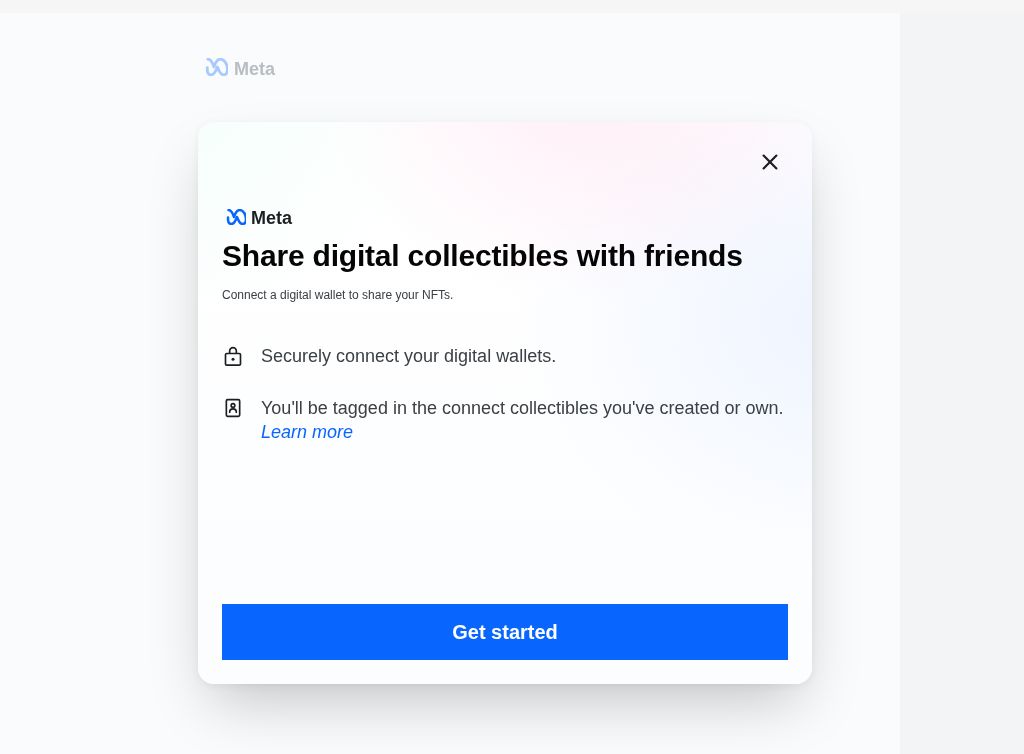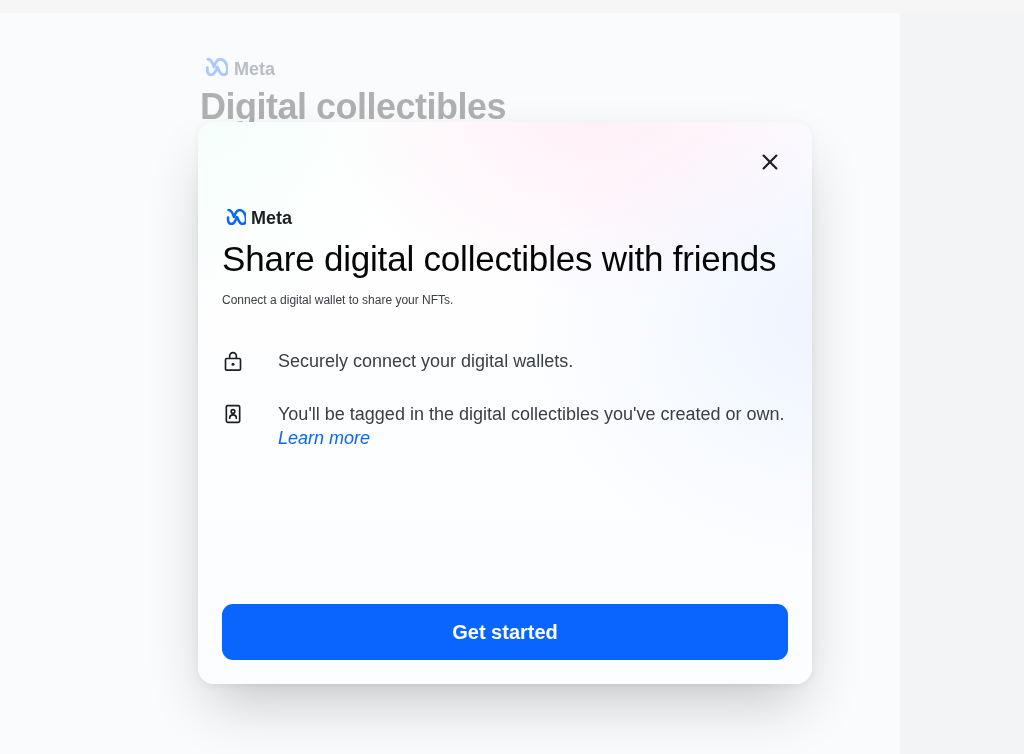--- a/index.html
+++ b/index.html
@@ -63,47 +63,47 @@
   .close-btn svg { width: 22px; height: 22px; }
 
   .modal-inner {
     position: absolute; left: 24px; top: 86px; right: 24px; bottom: 24px;
     display: flex; flex-direction: column;
   }
   .meta-row { display: flex; align-items: center; gap: 5px; margin-bottom: 10px; }
   .meta-logo-svg { width: 24px; height: 16px; }
   .meta-label { font-size: 18px; font-weight: 600; color: #1c1e21; }
   .modal-title {
-    font-size: 35px; font-weight: 400; color: #050505;
+    font-size: 30px; font-weight: 700; color: #050505;
     letter-spacing: -0.2px; line-height: 1.15;
   }
   .modal-sub {
     margin-top: 14px;
     font-size: 12px; font-weight: 400; color: #3b4045;
   }
   .feature-list { margin-top: 42px; }
   .feature-row {
     display: flex; align-items: flex-start;
-    margin-bottom: 28px; gap: 34px;
+    margin-bottom: 28px; gap: 17px;
   }
   .feature-icon {
     flex: 0 0 22px; height: 22px; margin-top: 1px;
     display: flex; align-items: center; justify-content: center;
   }
   .feature-icon svg { width: 20px; height: 22px; }
   .feature-text {
     flex: 1; font-size: 18px; color: #3b4045; line-height: 1.35;
   }
   .learn-more {
     color: #0866ff; cursor: pointer; text-decoration: none; font-style: italic;
   }
   .cta {
     position: absolute; left: 24px; right: 24px; bottom: 24px;
     height: 56px;
-    background: #0866ff; border: none; border-radius: 11px;
+    background: #0866ff; border: none; border-radius: 0;
     color: #fff; font-size: 20px; font-weight: 700;
     cursor: pointer;
     display: flex; align-items: center; justify-content: center;
   }
 </style>
 </head>
 <body>
 
 <div class="top-strip"></div>
 
@@ -111,21 +111,20 @@
 
   <div class="bg-content">
     <div class="bg-meta-row">
       <span>
         <svg class="bg-meta-logo-svg" viewBox="0 0 48 32">
           <path d="M13 2c6 0 9 8 11 14 2-6 5-14 11-14 8 0 13 10 13 18 0 7-3 10-7 10-5 0-8-6-11-14-3 8-6 14-11 14-4 0-7-3-7-10 0-1 0-2 0-3" fill="none" stroke="#0866ff" stroke-width="5" stroke-linecap="round" stroke-linejoin="round"></path>
         </svg>
       </span>
       <span class="bg-meta-label">Meta</span>
     </div>
-    <div class="bg-title">Digital collectibles</div>
   </div>
 
   <span class="bg-connect-wallet">wallet</span>
 
   <div class="overlay"></div>
 
   <div class="modal">
 
     <div class="close-btn">
       <span>
@@ -165,21 +164,21 @@
 
         <div class="feature-row">
           <span class="feature-icon">
             <svg viewBox="0 0 24 26">
               <rect x="4" y="3" width="16" height="20" rx="1.5" fill="none" stroke="#1c1e21" stroke-width="2"></rect>
               <circle cx="12" cy="10" r="2.2" fill="none" stroke="#1c1e21" stroke-width="2"></circle>
               <path d="M8 18c0-2.4 1.8-4 4-4s4 1.6 4 4" fill="none" stroke="#1c1e21" stroke-width="2" stroke-linecap="round"></path>
             </svg>
           </span>
           <span class="feature-text">
-            <span>You'll be tagged in the digital collectibles you've created or own. </span><a class="learn-more">Learn more</a>
+            <span>You'll be tagged in the connect collectibles you've created or own. </span><a class="learn-more">Learn more</a>
           </span>
         </div>
 
       </div>
     </div>
 
     <button class="cta">Get started</button>
 
   </div>
 </div>

